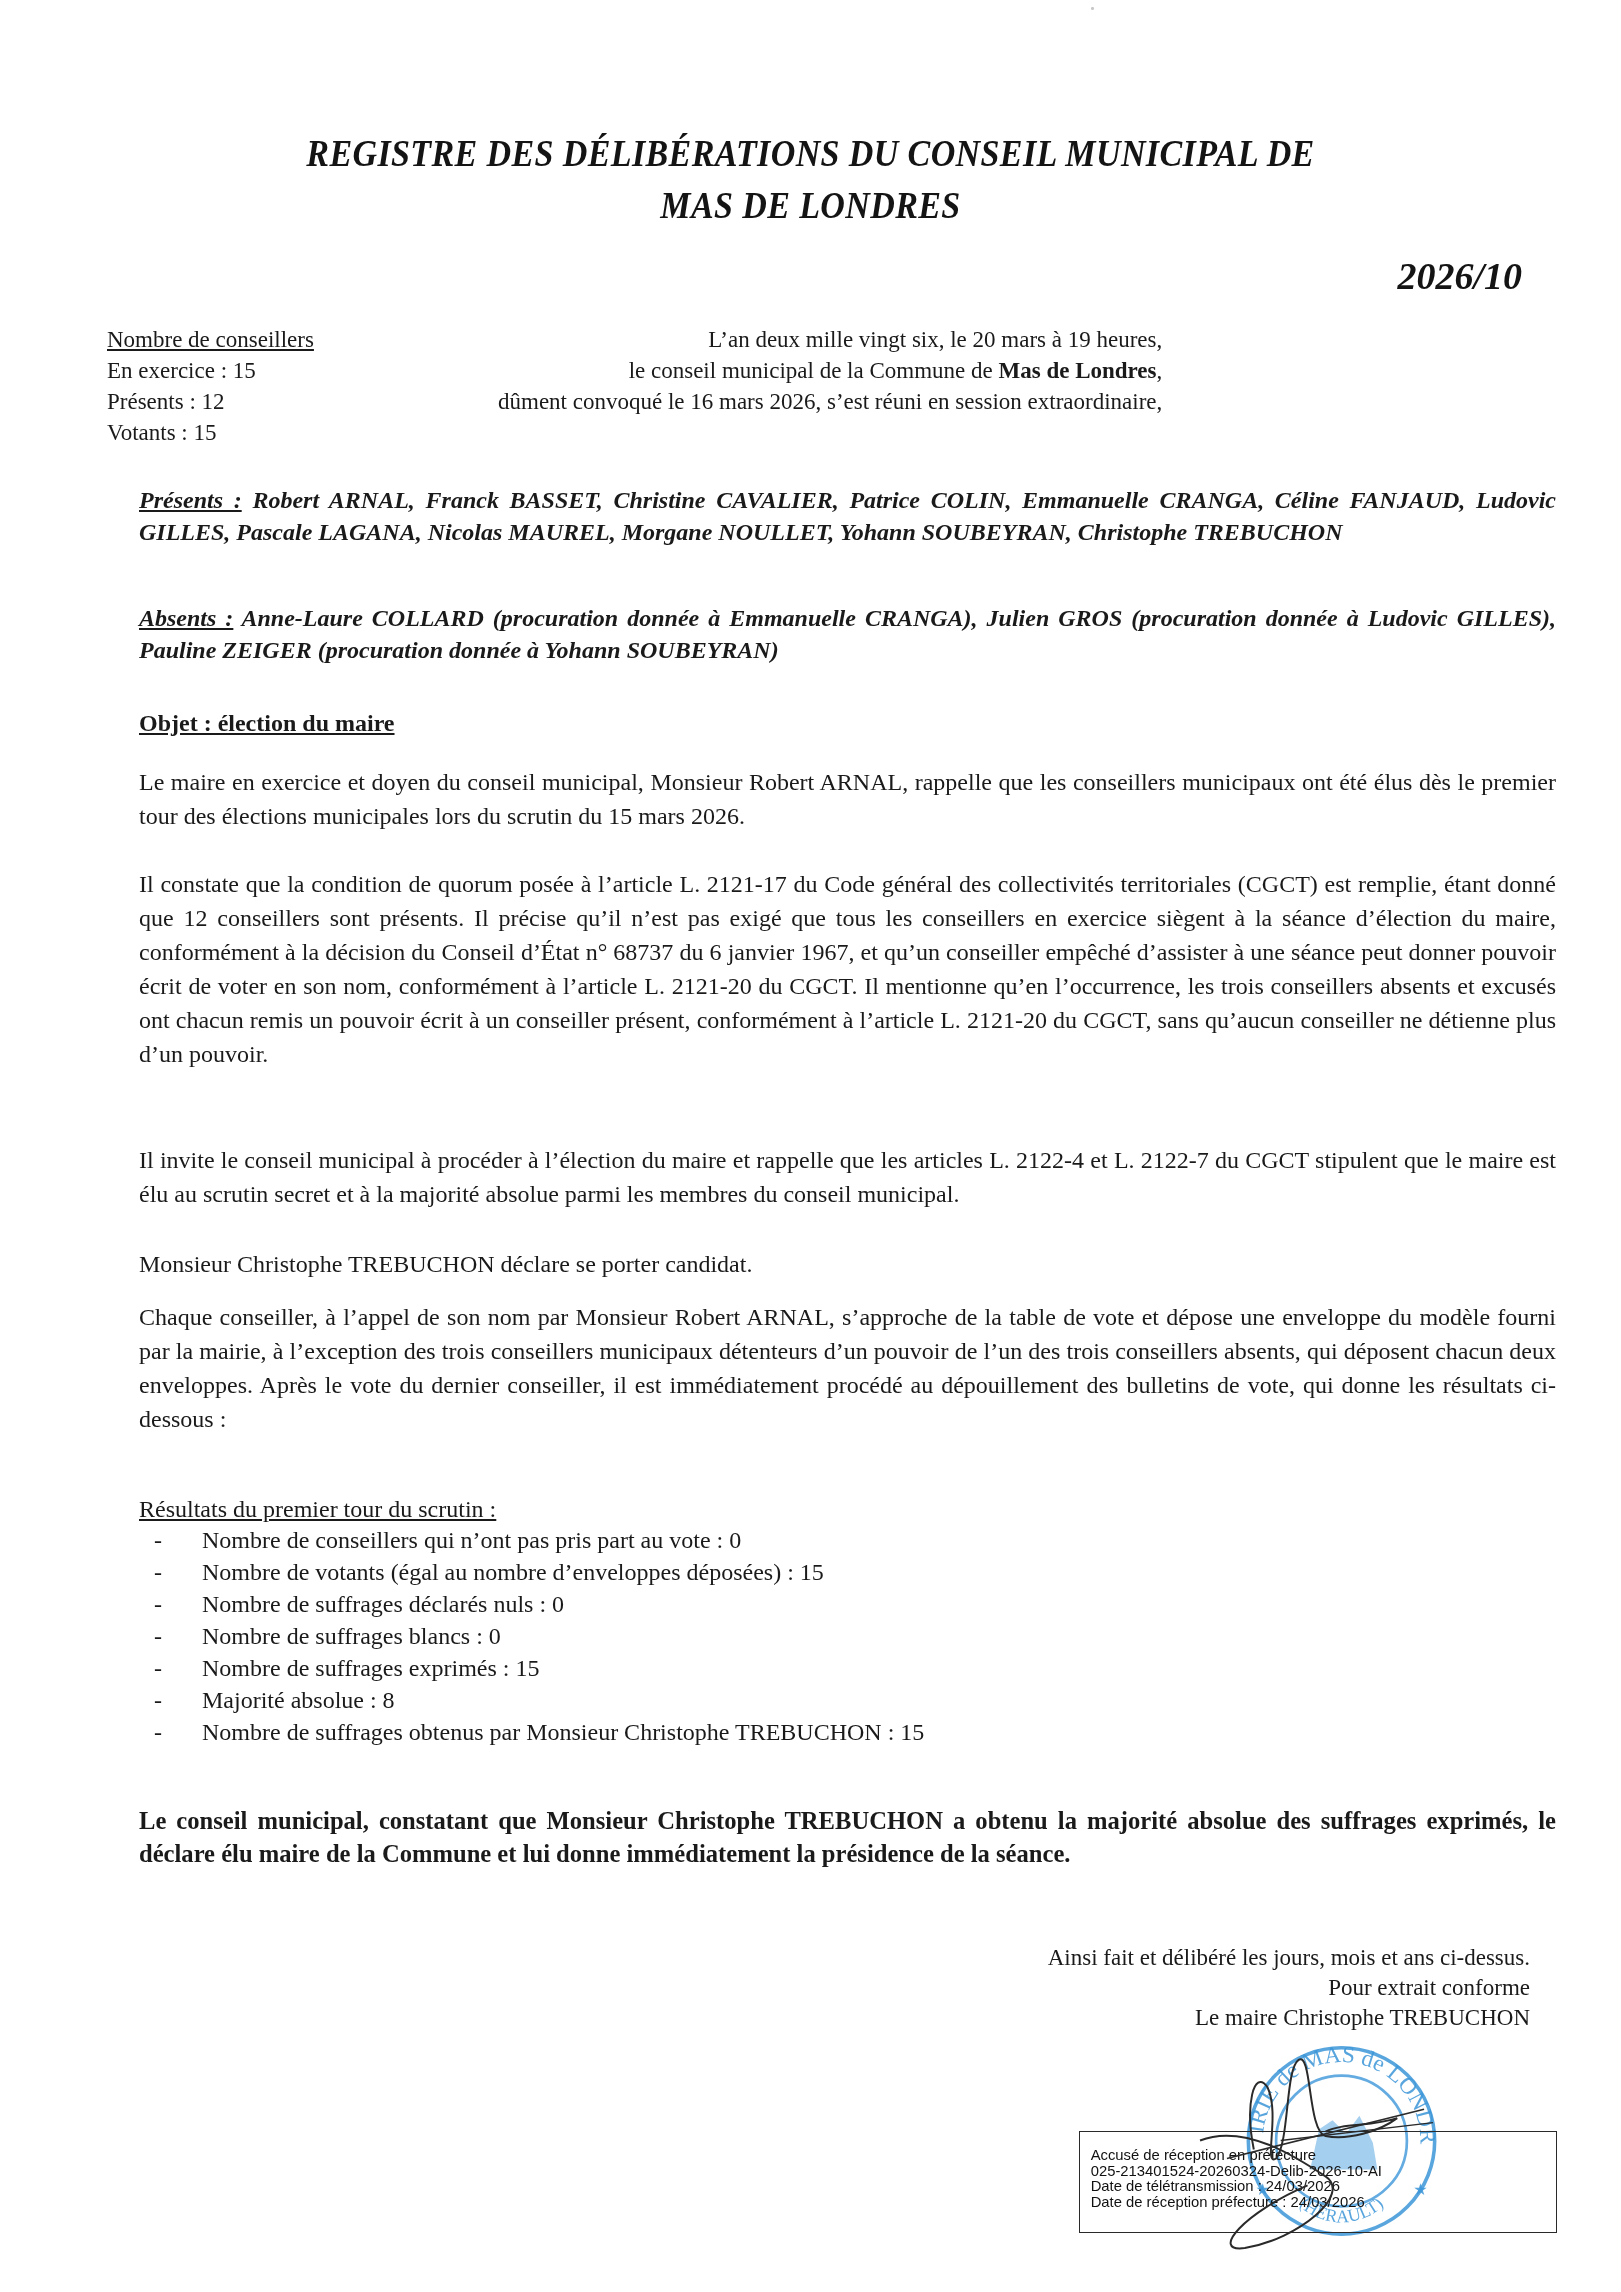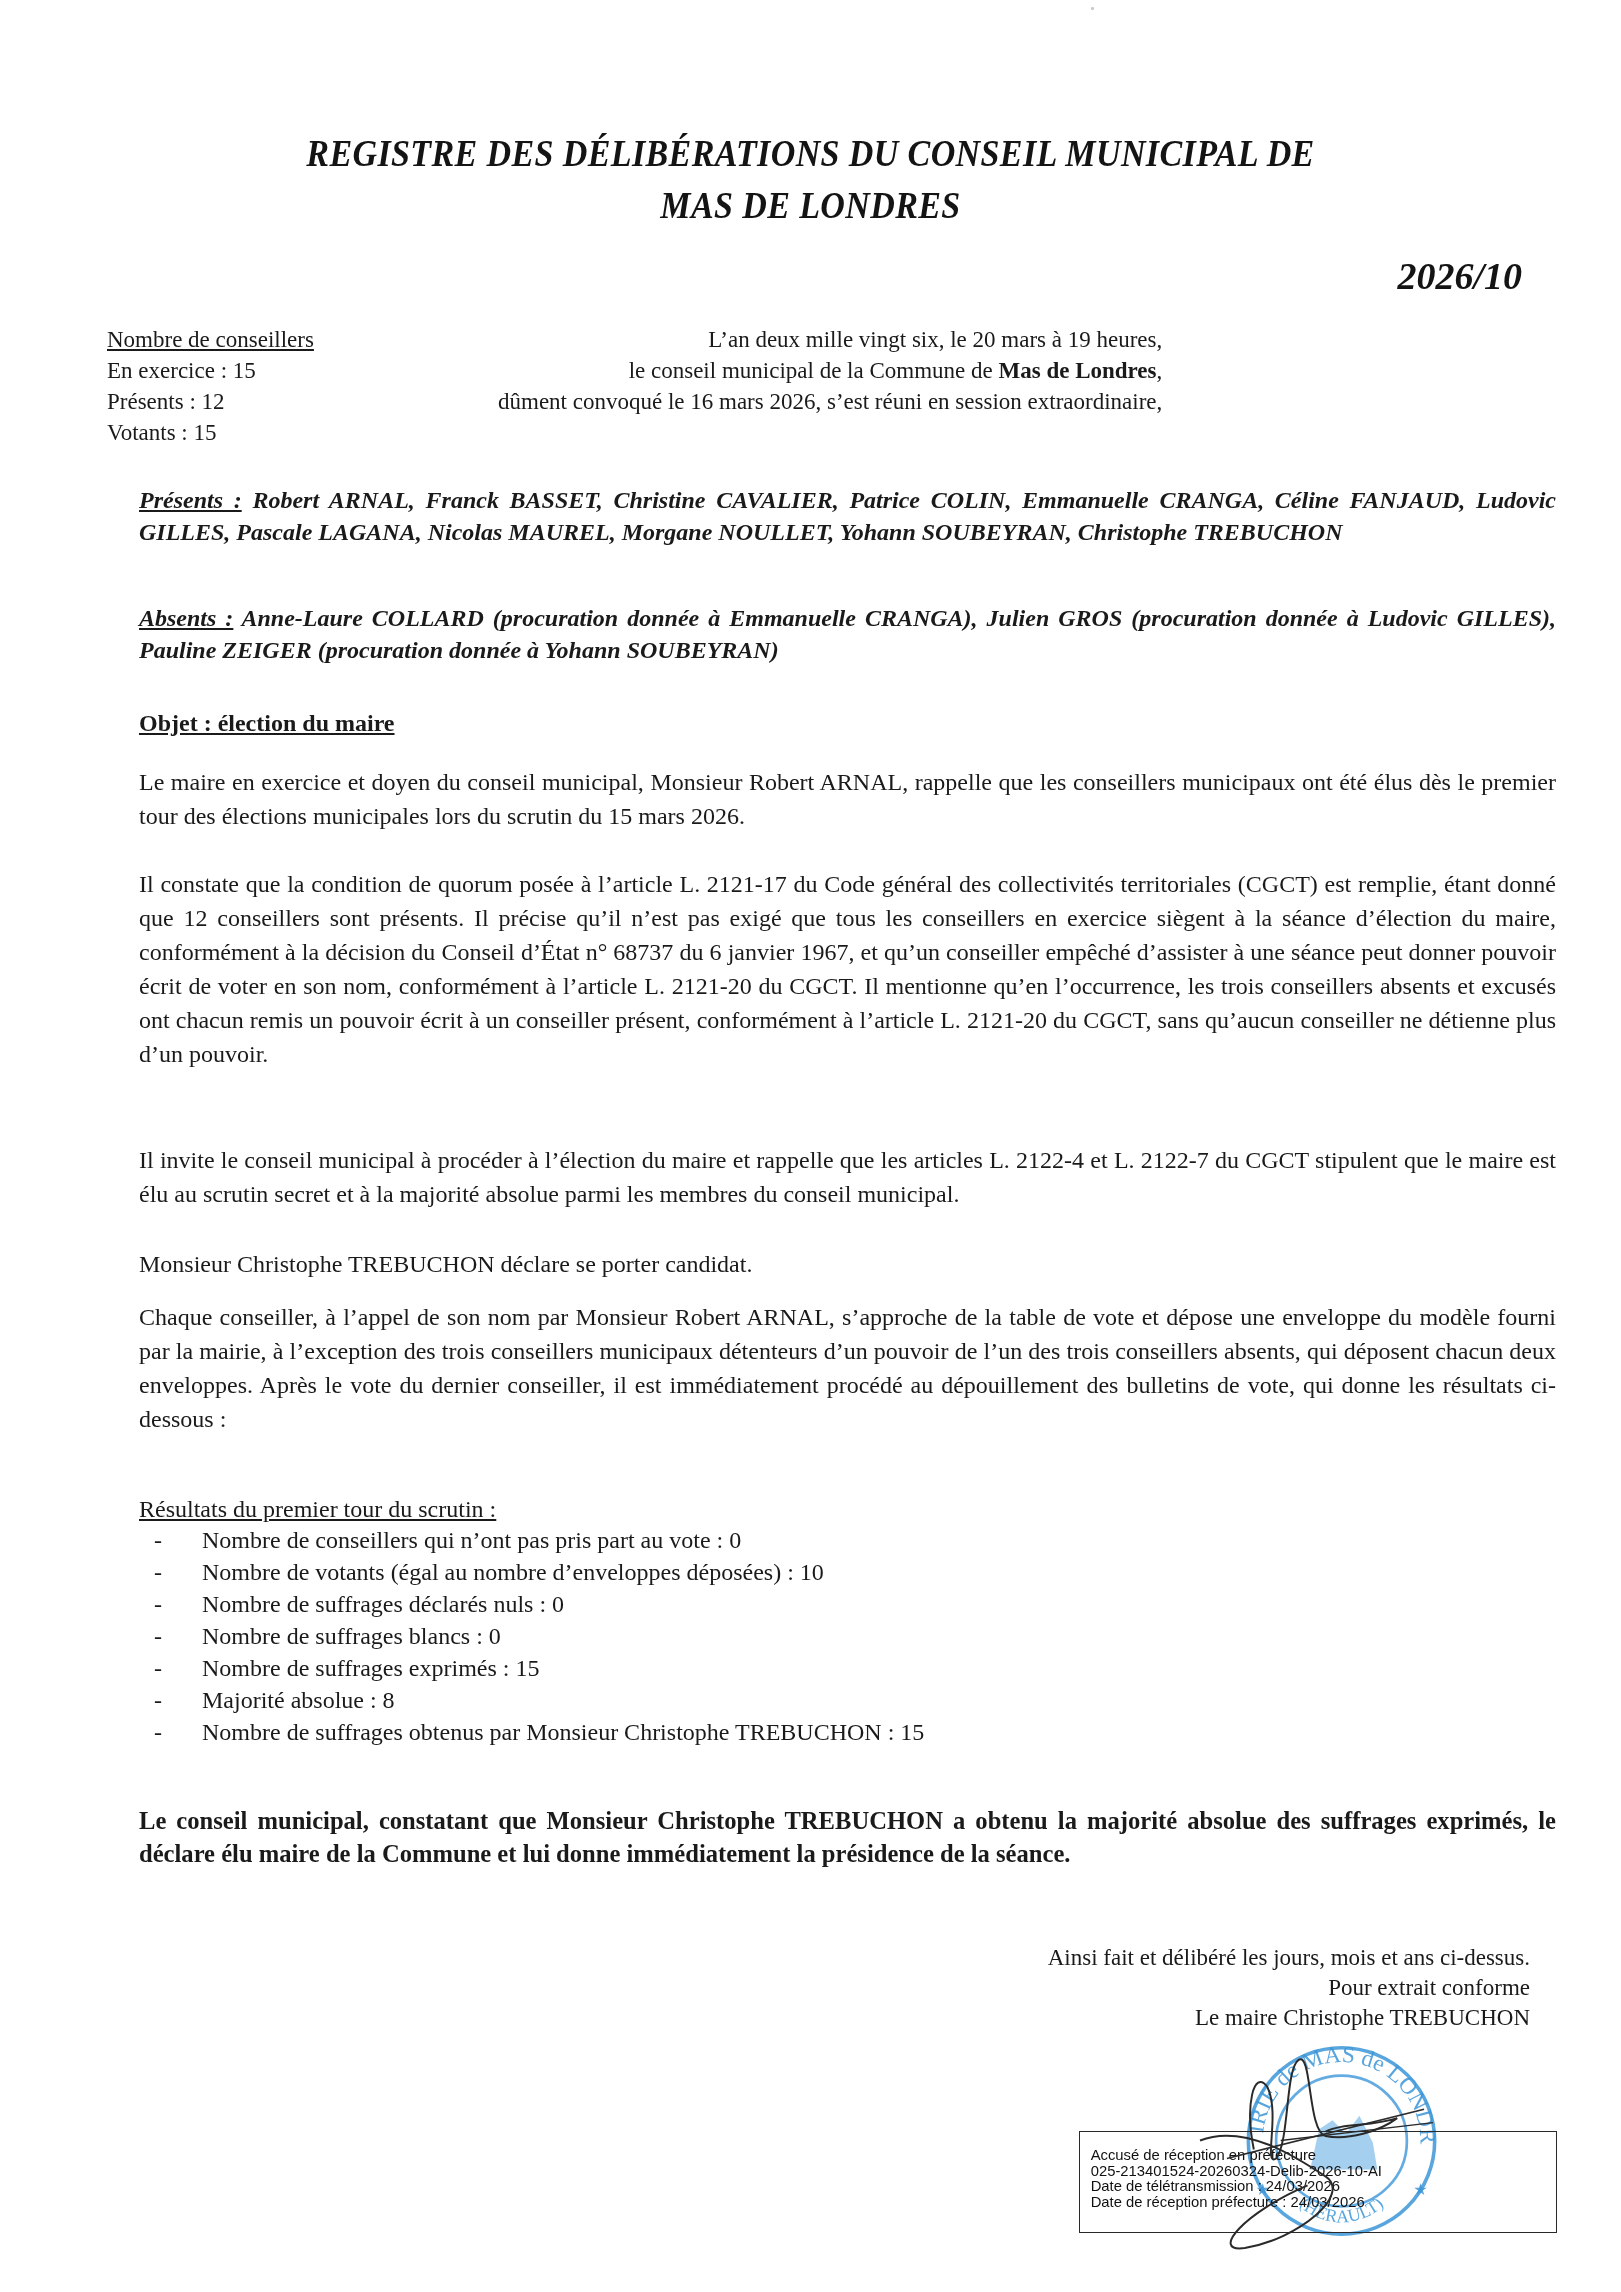--- a/index.html
+++ b/index.html
@@ -80,21 +80,21 @@
 
 <div class="block p1">Le maire en exercice et doyen du conseil municipal, Monsieur Robert ARNAL, rappelle que les conseillers municipaux ont été élus dès le premier tour des élections municipales lors du scrutin du 15 mars 2026.</div>
 <div class="block p2">Il constate que la condition de quorum posée à l’article L. 2121-17 du Code général des collectivités territoriales (CGCT) est remplie, étant donné que 12 conseillers sont présents. Il précise qu’il n’est pas exigé que tous les conseillers en exercice siègent à la séance d’élection du maire, conformément à la décision du Conseil d’État n° 68737 du 6 janvier 1967, et qu’un conseiller empêché d’assister à une séance peut donner pouvoir écrit de voter en son nom, conformément à l’article L. 2121-20 du CGCT. Il mentionne qu’en l’occurrence, les trois conseillers absents et excusés ont chacun remis un pouvoir écrit à un conseiller présent, conformément à l’article L. 2121-20 du CGCT, sans qu’aucun conseiller ne détienne plus d’un pouvoir.</div>
 <div class="block p3">Il invite le conseil municipal à procéder à l’élection du maire et rappelle que les articles L. 2122-4 et L. 2122-7 du CGCT stipulent que le maire est élu au scrutin secret et à la majorité absolue parmi les membres du conseil municipal.</div>
 <div class="block p4">Monsieur Christophe TREBUCHON déclare se porter candidat.</div>
 <div class="block p5">Chaque conseiller, à l’appel de son nom par Monsieur Robert ARNAL, s’approche de la table de vote et dépose une enveloppe du modèle fourni par la mairie, à l’exception des trois conseillers municipaux détenteurs d’un pouvoir de l’un des trois conseillers absents, qui déposent chacun deux enveloppes. Après le vote du dernier conseiller, il est immédiatement procédé au dépouillement des bulletins de vote, qui donne les résultats ci-dessous :</div>
 
 <div class="block results-hdr">Résultats du premier tour du scrutin :</div>
 <ul class="results">
   <li><span class="dash">-</span><span>Nombre de conseillers qui n’ont pas pris part au vote : 0</span></li>
-  <li><span class="dash">-</span><span>Nombre de votants (égal au nombre d’enveloppes déposées) : 10</span></li>
+  <li><span class="dash">-</span><span>Nombre de votants (égal au nombre d’enveloppes déposées) : 15</span></li>
   <li><span class="dash">-</span><span>Nombre de suffrages déclarés nuls : 0</span></li>
   <li><span class="dash">-</span><span>Nombre de suffrages blancs : 0</span></li>
   <li><span class="dash">-</span><span>Nombre de suffrages exprimés : 15</span></li>
   <li><span class="dash">-</span><span>Majorité absolue : 8</span></li>
   <li><span class="dash">-</span><span>Nombre de suffrages obtenus par Monsieur Christophe TREBUCHON : 15</span></li>
 </ul>
 
 <div class="block decision">Le conseil municipal, constatant que Monsieur Christophe TREBUCHON a obtenu la majorité absolue des suffrages exprimés, le déclare élu maire de la Commune et lui donne immédiatement la présidence de la séance.</div>
 
 <div class="closing">

